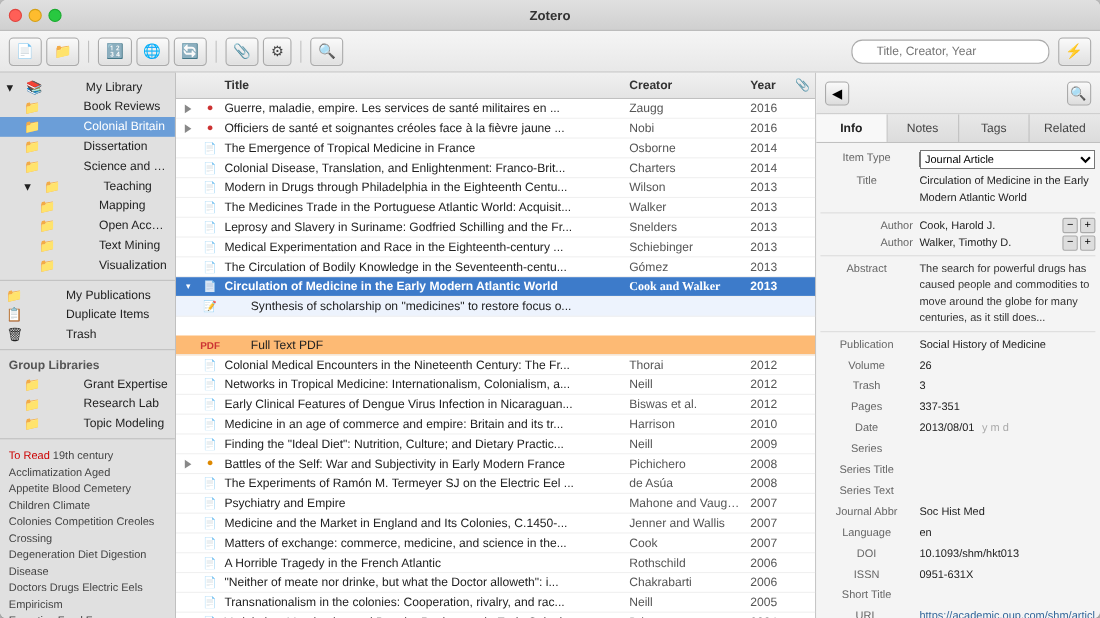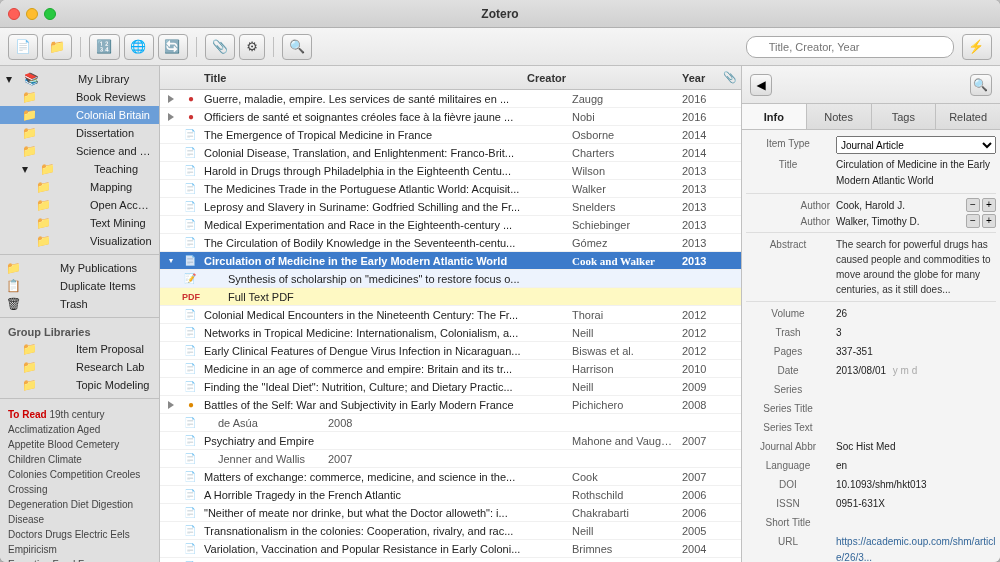--- a/index.html
+++ b/index.html
@@ -92,21 +92,21 @@
     }
 
     .search-box {
       height: 22px;
       border: 1px solid #aaa;
       border-radius: 10px;
       background: white;
       padding: 0 8px 0 22px;
       font-size: 11px;
       color: #666;
-      width: 208px;
+      width: 180px;
       position: relative;
     }
 
     .search-wrapper {
       position: relative;
       display: flex;
       align-items: center;
       margin-left: auto;
     }
 
@@ -237,21 +237,20 @@
       padding: 0 4px;
       cursor: pointer;
       flex-shrink: 0;
     }
 
     .items-header .col-year {
       width: 45px;
       padding: 0 4px;
       cursor: pointer;
       flex-shrink: 0;
-      margin-left: 45px;
     }
 
     .items-header .col-attach {
       width: 18px;
       flex-shrink: 0;
     }
 
     .items-list {
       overflow-y: auto;
       flex: 1;
@@ -607,38 +606,38 @@
       </div>
 
       <div class="sidebar-divider"></div>
 
       <div class="sidebar-section-header">
         <span>Group Libraries</span>
       </div>
 
       <div class="sidebar-item sidebar-indent-1">
         <span class="icon folder-icon">📁</span>
-        <span class="label">Item Proposal</span>
+        <span class="label">Grant Expertise</span>
       </div>
 
       <div class="sidebar-item sidebar-indent-1">
         <span class="icon folder-icon">📁</span>
         <span class="label">Research Lab</span>
       </div>
 
       <div class="sidebar-item sidebar-indent-1">
         <span class="icon folder-icon">📁</span>
         <span class="label">Topic Modeling</span>
       </div>
 
       <div class="sidebar-divider"></div>
 
       <div class="tags-section">
         <div class="tags-content">
-          <span style="color:#c00;font-weight:bold;">To Read</span>
+          <span style="color:#c00;font-weight:normal;">To Read</span>
           <span> 19th century </span>
           <span>Acclimatization </span>
           <span>Aged</span><br>
           <span>Appetite </span>
           <span>Blood </span>
           <span>Cemetery </span>
           <span>Children </span>
           <span>Climate</span><br>
           <span>Colonies </span>
           <span>Competition </span>
@@ -742,21 +741,21 @@
           <div class="item-creator">Charters</div>
           <div class="item-year">2014</div>
           <div class="col-attach"></div>
         </div>
 
         <div class="item-row">
           <div class="col-expand"></div>
           <div class="col-type">
               <span style="color:#888;font-size:10px;">📄</span>
             </div>
-          <div class="item-title">Harold in Drugs through Philadelphia in the Eighteenth Centu...</div>
+          <div class="item-title">Modern in Drugs through Philadelphia in the Eighteenth Centu...</div>
           <div class="item-creator">Wilson</div>
           <div class="item-year">2013</div>
           <div class="col-attach"></div>
         </div>
 
         <div class="item-row">
           <div class="col-expand"></div>
           <div class="col-type">
               <span style="color:#888;font-size:10px;">📄</span>
             </div>
@@ -816,21 +815,21 @@
           <div class="col-expand"></div>
           <div class="col-type">
               <span style="font-size:10px;">📝</span>
             </div>
           <div class="item-title">Synthesis of scholarship on "medicines" to restore focus o...</div>
           <div class="item-creator"></div>
           <div class="item-year"></div>
           <div class="col-attach"></div>
         </div>
 
-        <div class="item-row sub-item" style="background:#fef9c3;">
+        <div class="item-row sub-item" style="background:#fdba74;margin-top:17px;">
           <div class="col-expand"></div>
           <div class="col-type">
               <span style="font-size:9px;color:#c33;font-weight:bold;">PDF</span>
             </div>
           <div class="item-title">Full Text PDF</div>
           <div class="item-creator"></div>
           <div class="item-year"></div>
           <div class="col-attach"></div>
         </div>
 
@@ -900,20 +899,21 @@
           <div class="item-creator">Pichichero</div>
           <div class="item-year">2008</div>
           <div class="col-attach"></div>
         </div>
 
         <div class="item-row">
           <div class="col-expand"></div>
           <div class="col-type">
               <span style="color:#888;font-size:10px;">📄</span>
             </div>
+          <div class="item-title">The Experiments of Ramón M. Termeyer SJ on the Electric Eel ...</div>
           <div class="item-creator">de Asúa</div>
           <div class="item-year">2008</div>
           <div class="col-attach"></div>
         </div>
 
         <div class="item-row">
           <div class="col-expand"></div>
           <div class="col-type">
               <span style="color:#888;font-size:10px;">📄</span>
             </div>
@@ -921,20 +921,21 @@
           <div class="item-creator">Mahone and Vaughan</div>
           <div class="item-year">2007</div>
           <div class="col-attach"></div>
         </div>
 
         <div class="item-row">
           <div class="col-expand"></div>
           <div class="col-type">
               <span style="color:#888;font-size:10px;">📄</span>
             </div>
+          <div class="item-title">Medicine and the Market in England and Its Colonies, C.1450-...</div>
           <div class="item-creator">Jenner and Wallis</div>
           <div class="item-year">2007</div>
           <div class="col-attach"></div>
         </div>
 
         <div class="item-row">
           <div class="col-expand"></div>
           <div class="col-type">
               <span style="color:#888;font-size:10px;">📄</span>
             </div>
@@ -1062,20 +1063,24 @@
 
         <div class="divider-line"></div>
 
         <div class="detail-row">
           <div class="detail-label">Abstract</div>
           <div class="detail-value abstract-value">The search for powerful drugs has caused people and commodities to move around the globe for many centuries, as it still does...</div>
         </div>
 
         <div class="divider-line"></div>
 
+        <div class="detail-row">
+          <div class="detail-label">Publication</div>
+          <div class="detail-value">Social History of Medicine</div>
+        </div>
 
         <div class="detail-row">
           <div class="detail-label">Volume</div>
           <div class="detail-value">26</div>
         </div>
 
         <div class="detail-row">
           <div class="detail-label">Trash</div>
           <div class="detail-value">3</div>
         </div>

